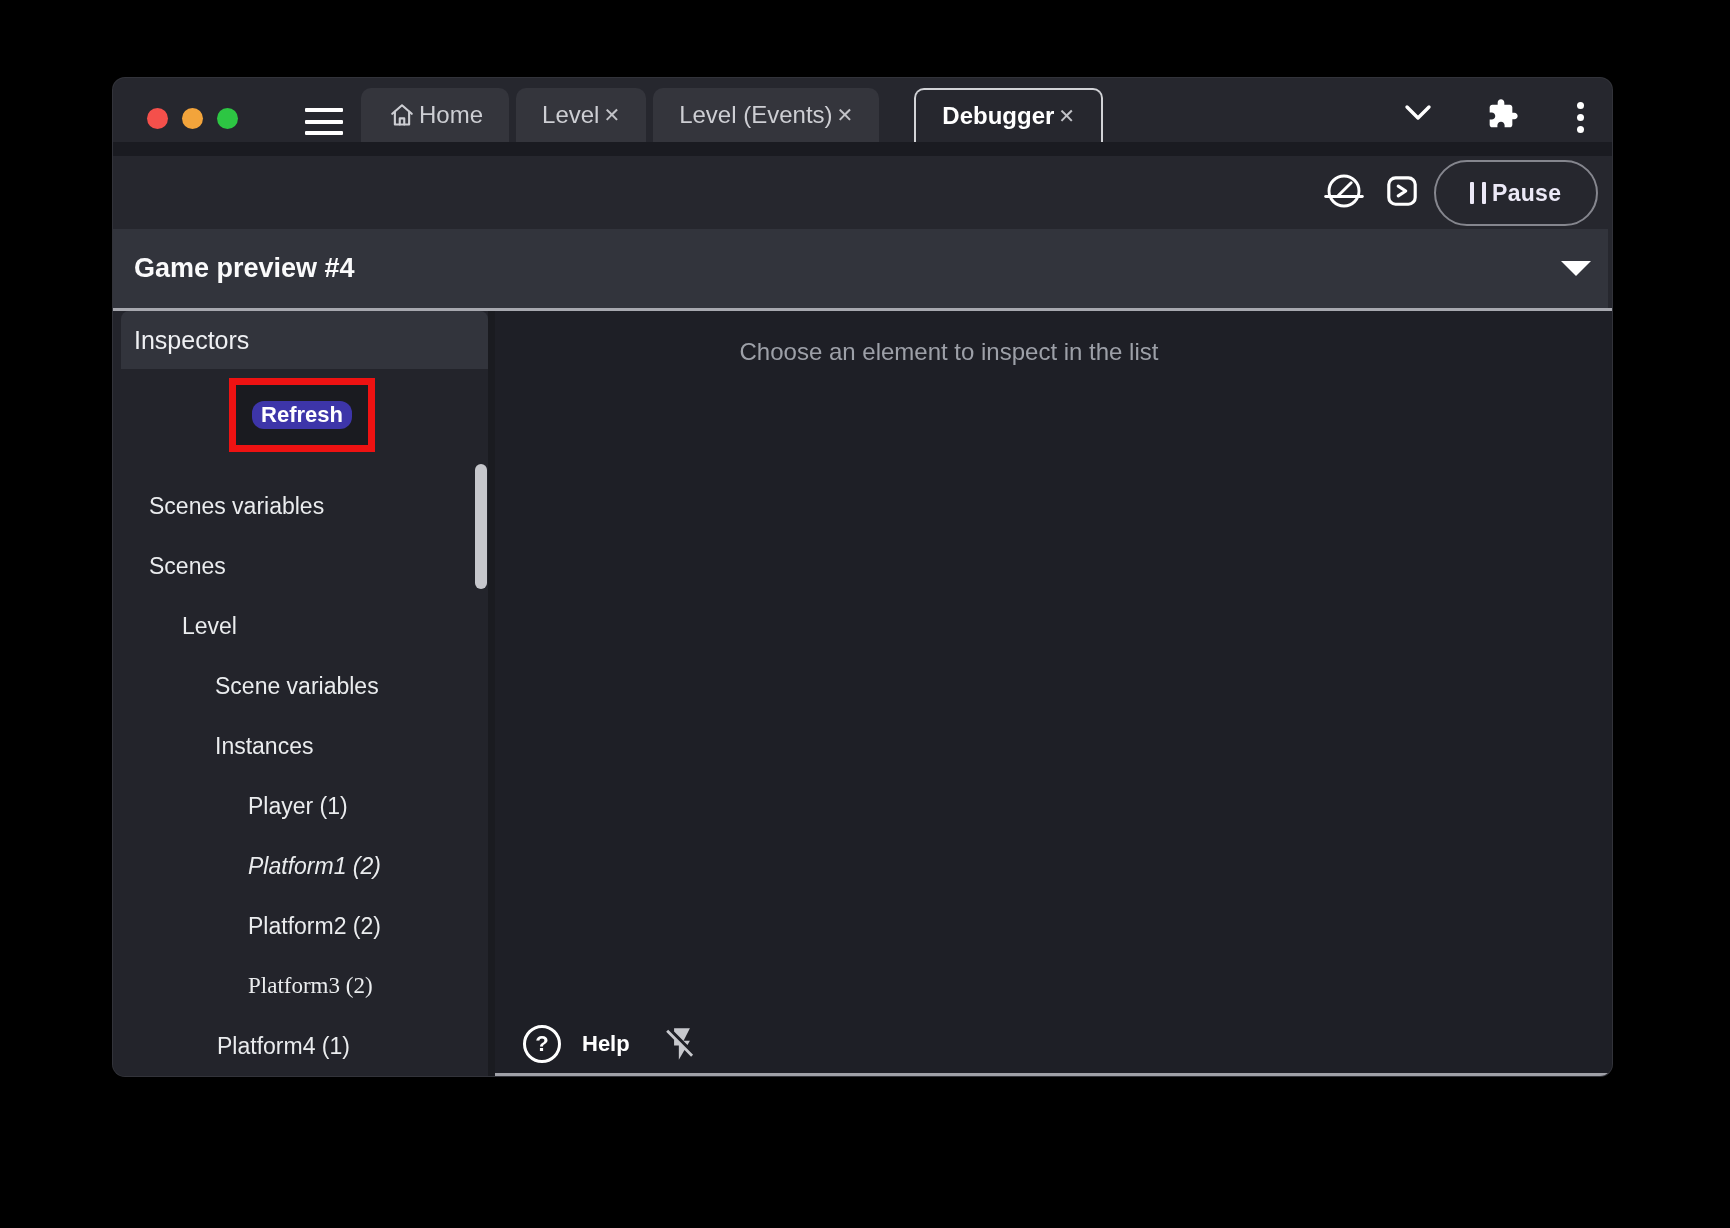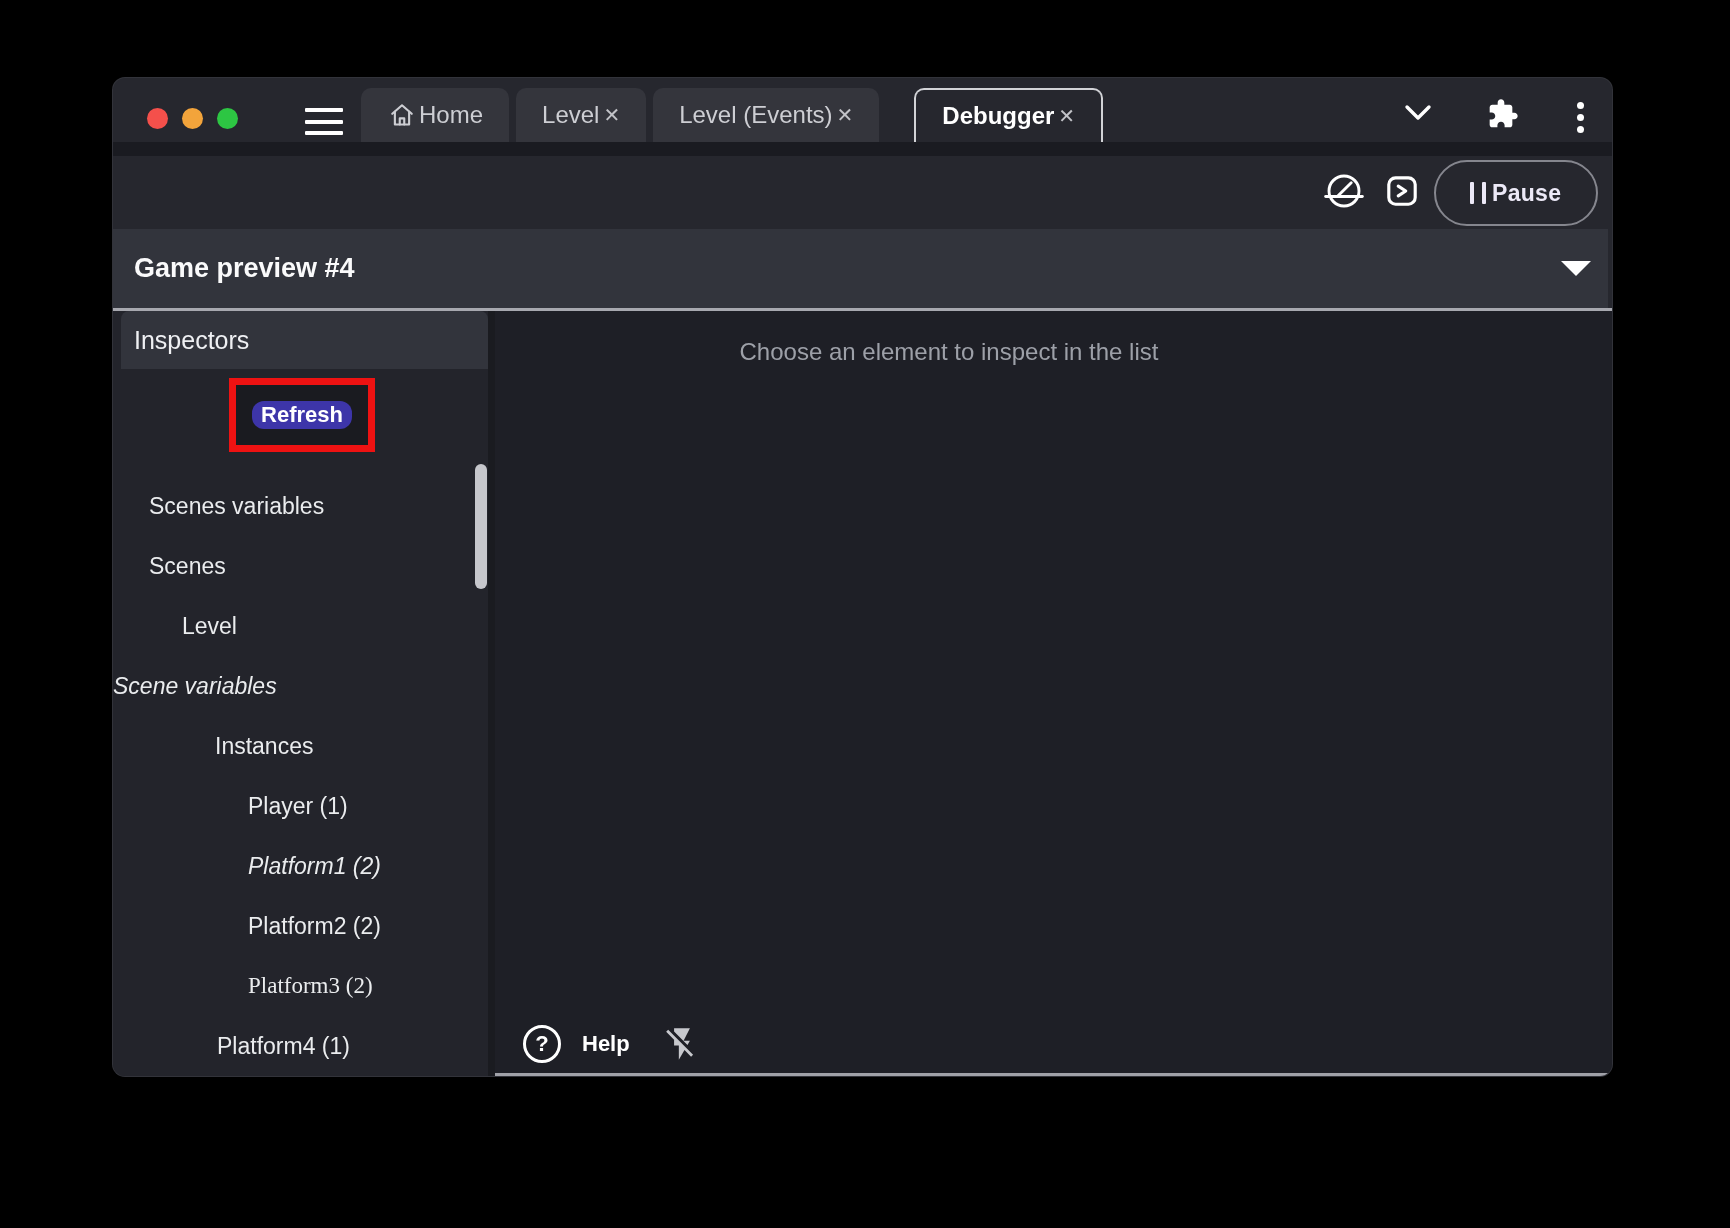--- a/index.html
+++ b/index.html
@@ -177,21 +177,21 @@
 
       <aside class="sidebar">
         <div class="inspectors-header">Inspectors</div>
         <div class="refresh-box">
           <button class="refresh-btn">Refresh</button>
         </div>
         <div class="tree">
             <div class="tree-item" style="padding-left: 36px;">Scenes variables</div>
             <div class="tree-item" style="padding-left: 36px;">Scenes</div>
             <div class="tree-item" style="padding-left: 69px;">Level</div>
-            <div class="tree-item" style=" font-style: italic;">Scene variables</div>
+            <div class="tree-item" style="padding-left: 102px;">Scene variables</div>
             <div class="tree-item" style="padding-left: 102px;">Instances</div>
             <div class="tree-item" style="padding-left: 135px;">Player (1)</div>
             <div class="tree-item" style="padding-left: 135px; font-style: italic;">Platform1 (2)</div>
             <div class="tree-item" style="padding-left: 135px;">Platform2 (2)</div>
             <div class="tree-item" style="padding-left: 135px; font-family: Liberation Serif, serif;">Platform3 (2)</div>
             <div class="tree-item" style="padding-left: 76px; margin-left: 28px;">Platform4 (1)</div>
           </div>
         <div class="scroll-thumb"></div>
       </aside>
 

